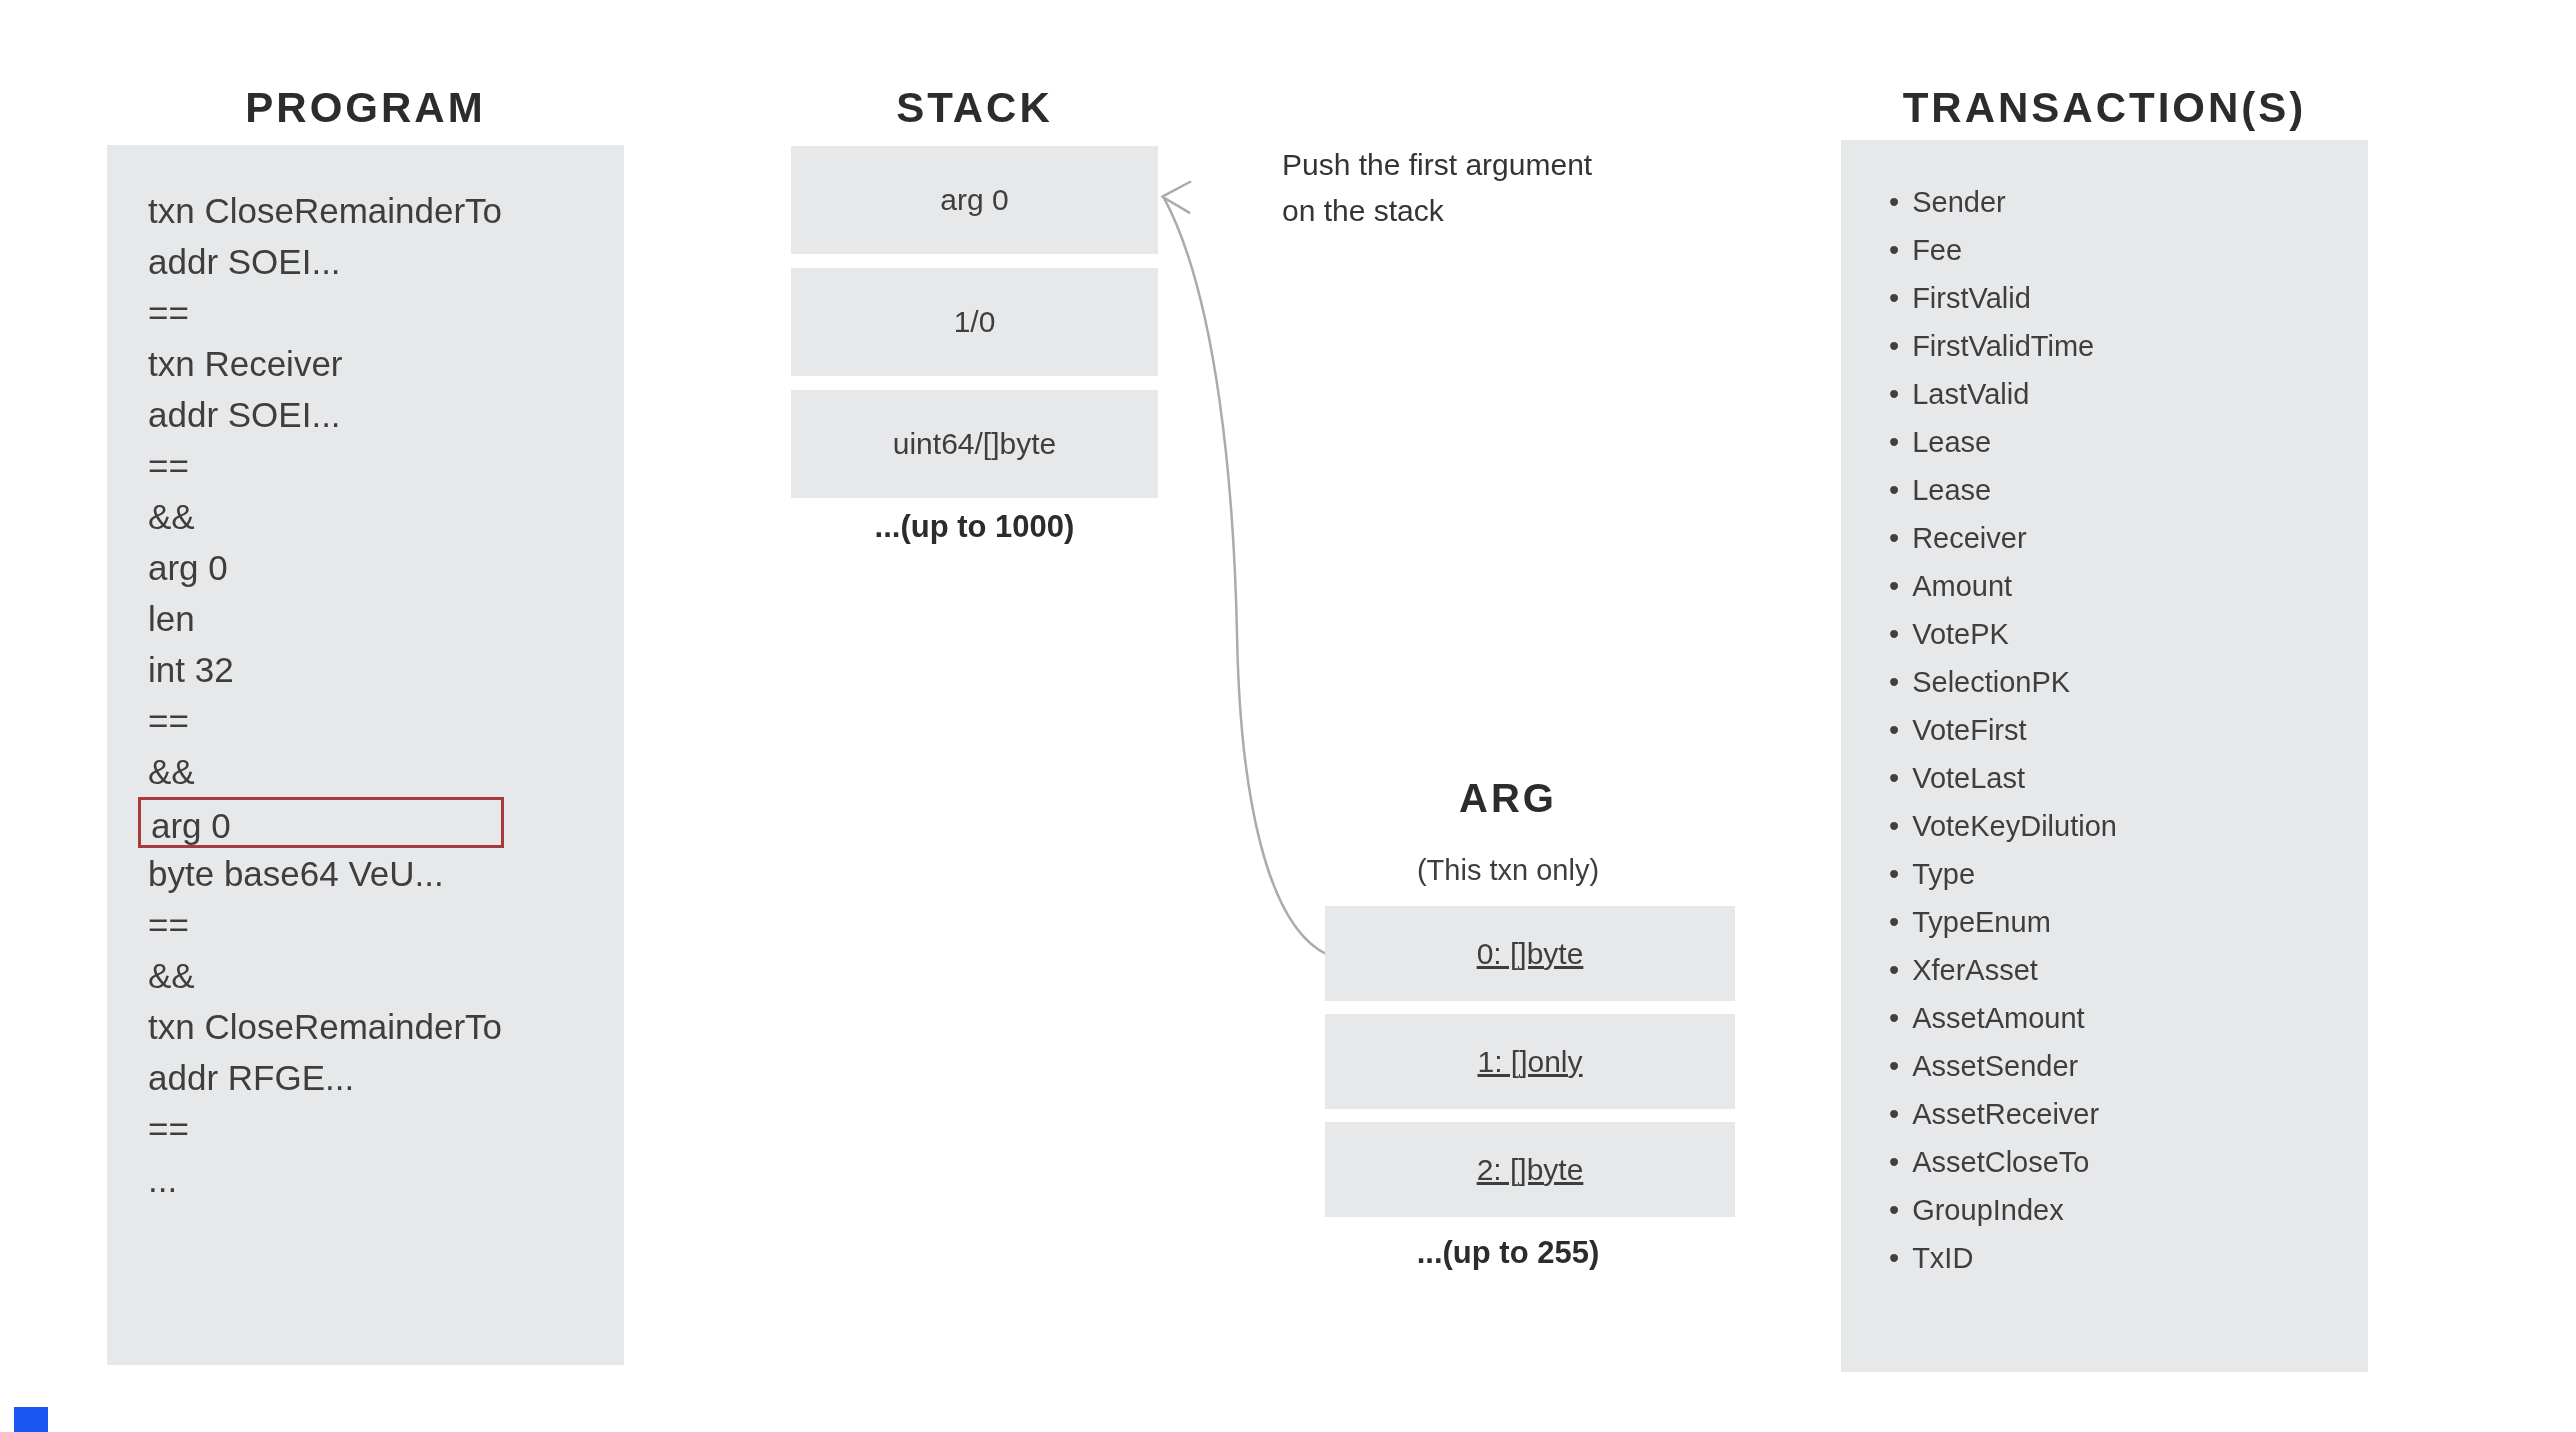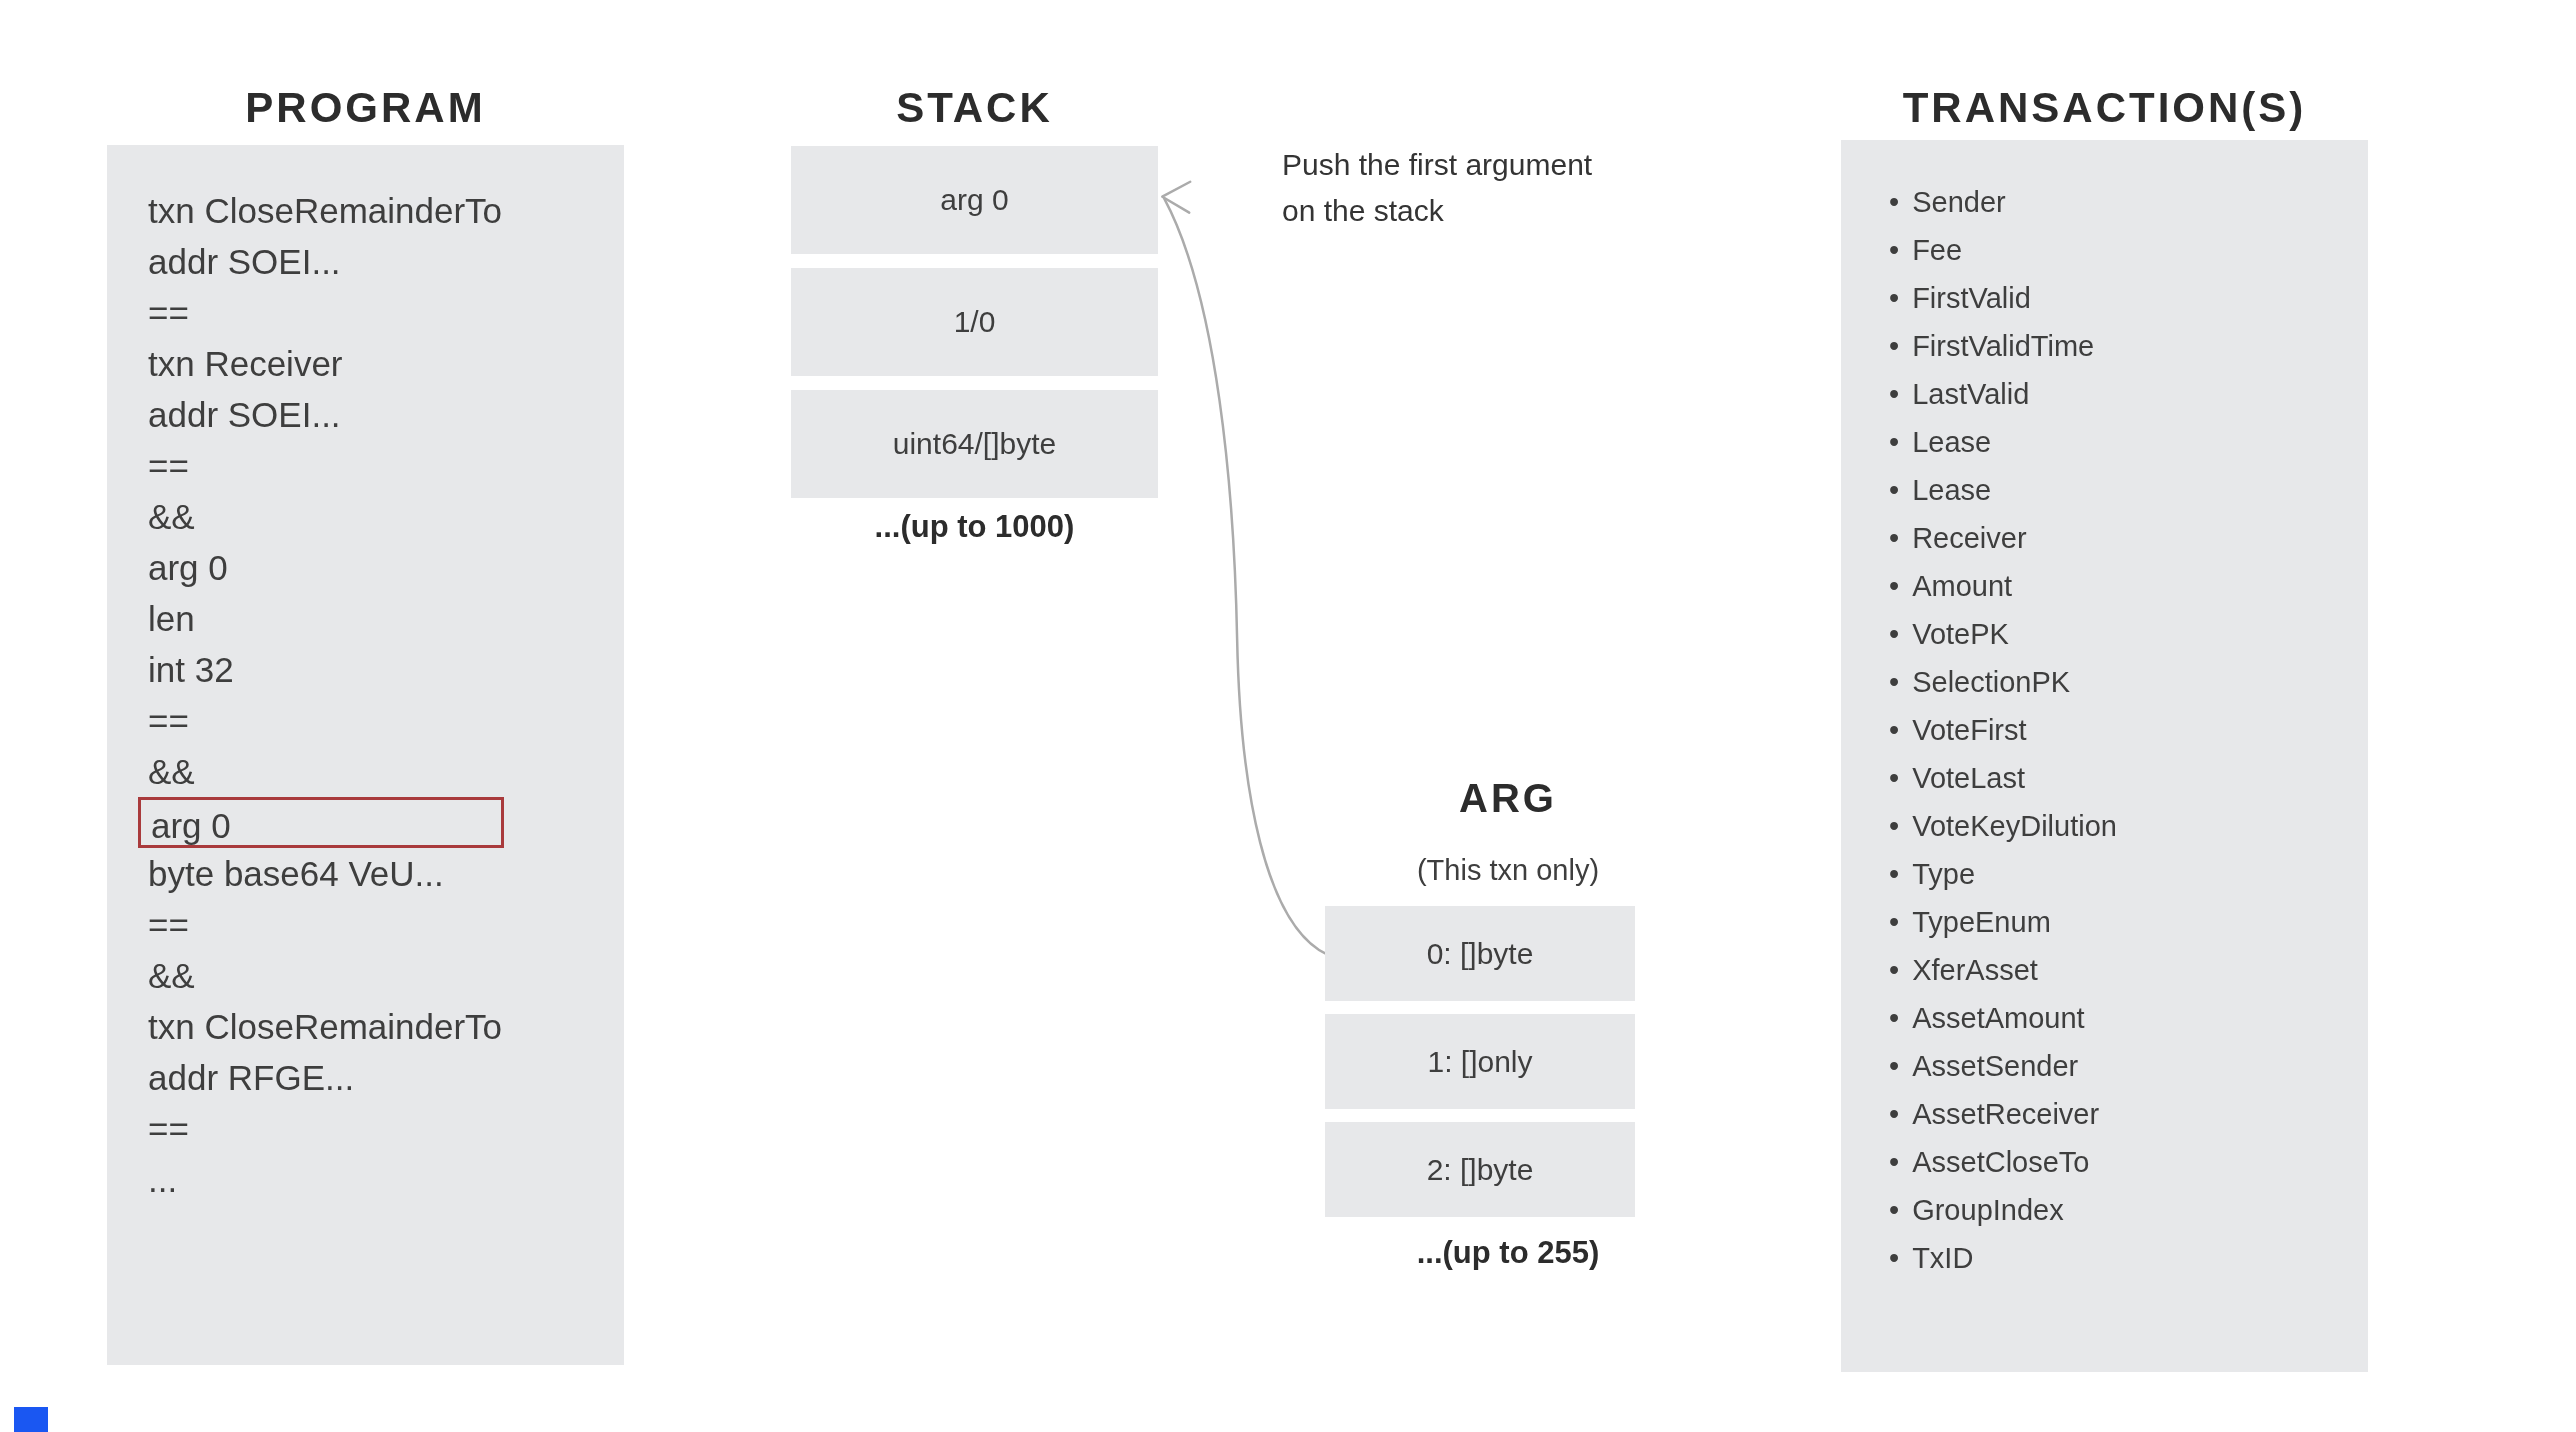--- a/index.html
+++ b/index.html
@@ -77,21 +77,21 @@
   }
 
   #arg-title{left:1325px;top:776px;width:366px;font-size:40px;}
   #arg-subtitle{
     position:absolute;
     left:1325px;top:854px;width:366px;
     text-align:center;
     font-size:29px;color:var(--text);
     white-space:nowrap;
   }
-  .arg-col{position:absolute;left:1325px;top:906px;width:310px;}
+  .arg-col{position:absolute;left:1325px;top:906px;width:410px;text-decoration:underline;}
   .arg-col .box{height:95px;margin-bottom:13px;}
   #arg-capacity{left:1325px;top:1235px;width:366px;}
 
   #transactions-panel{left:1841px;top:140px;width:527px;height:1232px;}
   .t-items{padding:38px 0 0 48px;}
   .t-item{
     height:48px;
     display:flex;align-items:center;
     font-size:29px;color:var(--text);
     white-space:nowrap;

